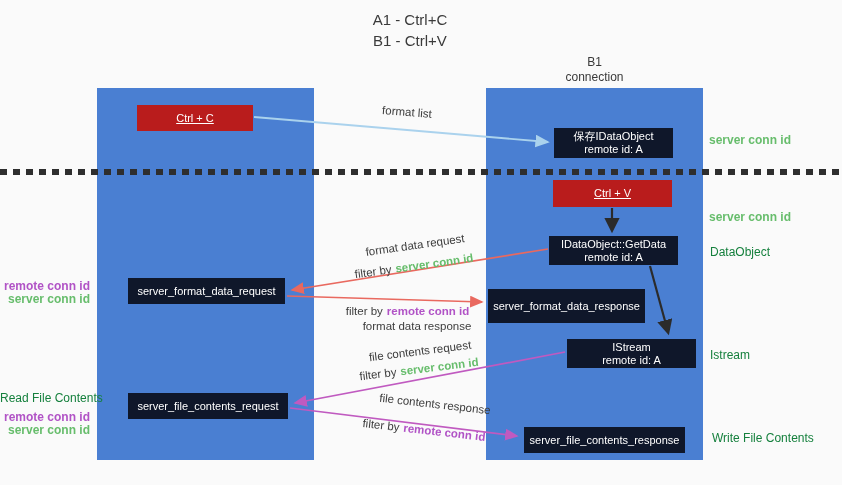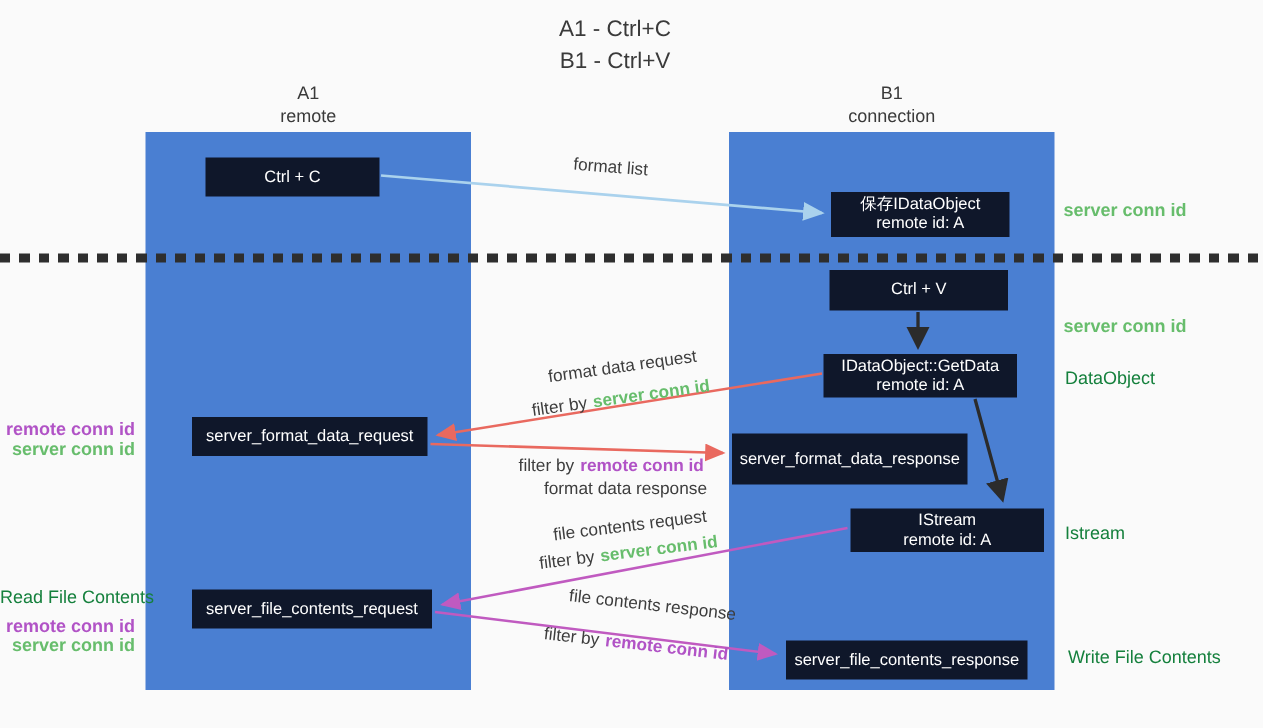--- a/index.html
+++ b/index.html
@@ -16,21 +16,21 @@
   .hdr-b { left:486px; top:55px; width:217px; }
   .lifeline { position:absolute; top:88px; width:217px; height:372px; background:#4a7fd2; }
   .ll-a { left:97px; }
   .ll-b { left:486px; }
   .dotted { position:absolute; left:0; top:169px; width:842px; height:6px;
             background:repeating-linear-gradient(90deg,#2e2e2e 0 7px,transparent 7px 13px); }
   .arrow-layer { position:absolute; left:0; top:0; pointer-events:none; }
   .node { position:absolute; display:flex; flex-direction:column; align-items:center;
           justify-content:center; color:#fff; font-size:11px; line-height:13px;
           text-align:center; white-space:nowrap; }
-  .green  { background:#0f172a; }
+  .green  { background:#b91c1c;text-decoration:underline; }
   .orange { background:#0f172a; }
   .n-ctrl-c   { left:137px; top:105px; width:116px; height:26px; }
   .n-save     { left:554px; top:128px; width:119px; height:30px; }
   .n-ctrl-v   { left:553px; top:180px; width:119px; height:27px; }
   .n-getdata  { left:549px; top:236px; width:129px; height:29px; }
   .n-fmt-resp { left:488px; top:289px; width:157px; height:34px; }
   .n-fmt-req  { left:128px; top:278px; width:157px; height:26px; }
   .n-istream  { left:567px; top:339px; width:129px; height:29px; }
   .n-file-req { left:128px; top:393px; width:160px; height:26px; }
   .n-file-resp{ left:524px; top:427px; width:161px; height:26px; }
@@ -49,24 +49,20 @@
 </head>
 <body>
 
 <div class="canvas">
 
   <div class="title">
     <div>A1 - Ctrl+C</div>
     <div>B1 - Ctrl+V</div>
   </div>
 
-  <div class="col-header hdr-a">
-    <div>A1</div>
-    <div>remote</div>
-  </div>
   <div class="col-header hdr-b">
     <div>B1</div>
     <div>connection</div>
   </div>
 
   <div class="lifeline ll-a"></div>
   <div class="lifeline ll-b"></div>
 
   <div class="dotted"></div>
 

